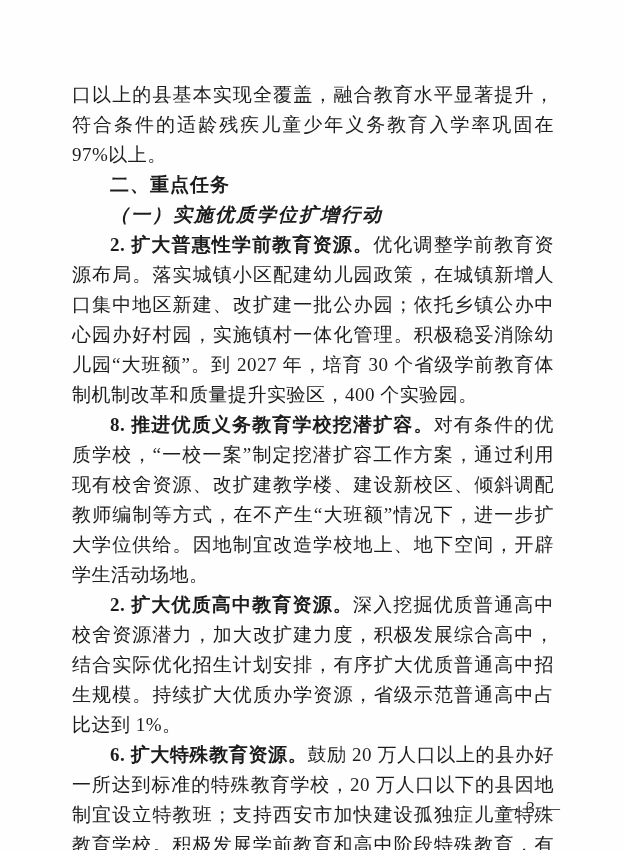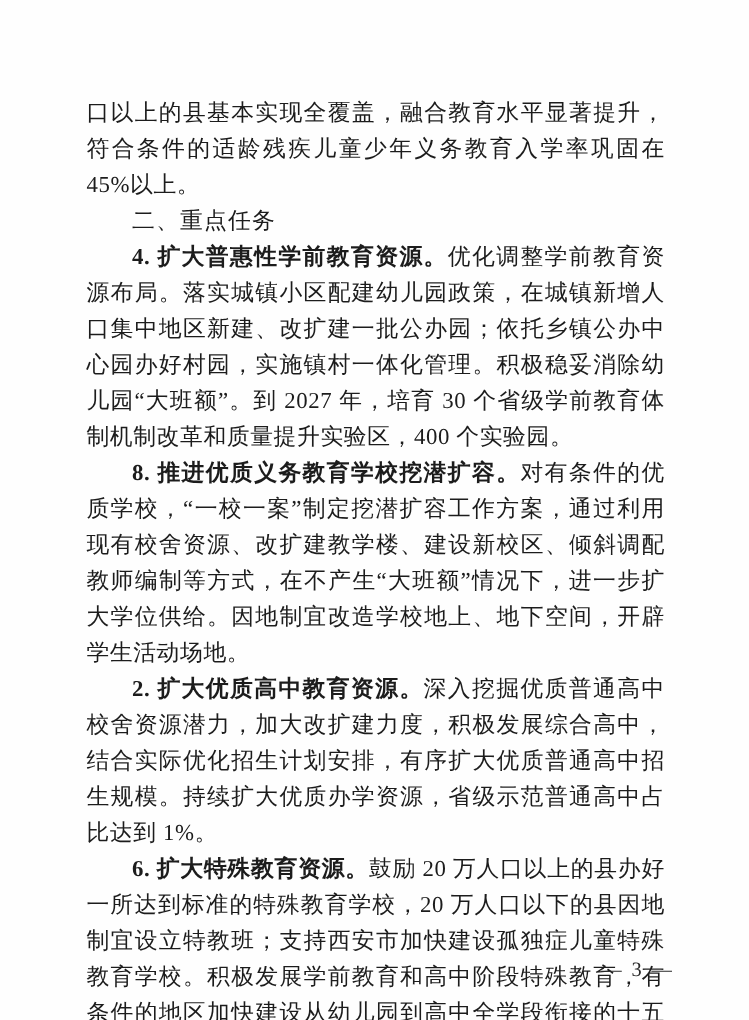--- a/index.html
+++ b/index.html
@@ -27,21 +27,21 @@
     line-height: 30px;
     font-weight: normal;
     text-align: justify;
     text-justify: inter-character;
     letter-spacing: 0.5px;
   }
   .continuation { text-indent: 0; }
   .section-heading {
     text-indent: 2em;
     font-family: "Liberation Sans", "DejaVu Sans", sans-serif;
-    font-weight: normal;
+    font-weight: bold;
     letter-spacing: 1px;
   }
   .subsection-heading {
     text-indent: 2em;
     font-weight: bold;
     font-style: italic;
     letter-spacing: 2px;
   }
   .para { text-indent: 2em; }
   .para .lead { font-weight: bold; }
@@ -53,26 +53,27 @@
     letter-spacing: 2px;
     color: #2a2a2a;
   }
 </style>
 </head>
 <body>
 
 <div class="page">
   <div class="text-block">
 
-    <p class="continuation">口以上的县基本实现全覆盖，融合教育水平显著提升，符合条件的适龄残疾儿童少年义务教育入学率巩固在 45%以上。</p>
+    <p class="continuation">口以上的县基本实现全覆盖，融合教育水平显著提升，符合条件的适龄残疾儿童少年义务教育入学率巩固在 97%以上。</p>
 
     <h2 class="section-heading">二、重点任务</h2>
 
+    <h3 class="subsection-heading">（一）实施优质学位扩增行动</h3>
 
-    <p class="para"><span class="lead">4. 扩大普惠性学前教育资源。</span><span>优化调整学前教育资源布局。落实城镇小区配建幼儿园政策，在城镇新增人口集中地区新建、改扩建一批公办园；依托乡镇公办中心园办好村园，实施镇村一体化管理。积极稳妥消除幼儿园“大班额”。到 2027 年，培育 30 个省级学前教育体制机制改革和质量提升实验区，400 个实验园。</span></p>
+    <p class="para"><span class="lead">2. 扩大普惠性学前教育资源。</span><span>优化调整学前教育资源布局。落实城镇小区配建幼儿园政策，在城镇新增人口集中地区新建、改扩建一批公办园；依托乡镇公办中心园办好村园，实施镇村一体化管理。积极稳妥消除幼儿园“大班额”。到 2027 年，培育 30 个省级学前教育体制机制改革和质量提升实验区，400 个实验园。</span></p>
 
     <p class="para"><span class="lead">8. 推进优质义务教育学校挖潜扩容。</span><span>对有条件的优质学校，“一校一案”制定挖潜扩容工作方案，通过利用现有校舍资源、改扩建教学楼、建设新校区、倾斜调配教师编制等方式，在不产生“大班额”情况下，进一步扩大学位供给。因地制宜改造学校地上、地下空间，开辟学生活动场地。</span></p>
 
     <p class="para"><span class="lead">2. 扩大优质高中教育资源。</span><span>深入挖掘优质普通高中校舍资源潜力，加大改扩建力度，积极发展综合高中，结合实际优化招生计划安排，有序扩大优质普通高中招生规模。持续扩大优质办学资源，省级示范普通高中占比达到 1%。</span></p>
 
     <p class="para"><span class="lead">6. 扩大特殊教育资源。</span><span>鼓励 20 万人口以上的县办好一所达到标准的特殊教育学校，20 万人口以下的县因地制宜设立特教班；支持西安市加快建设孤独症儿童特殊教育学校。积极发展学前教育和高中阶段特殊教育，有条件的地区加快建设从幼儿园到高中全学段衔接的十五年一贯制特殊教育学校。确保适龄残疾儿童义务教育入学率达到 97%以上，非义务教育阶段残疾儿童青少年入学机会</span></p>
 
   </div>
 
   <div class="page-number">— 3 —</div>

